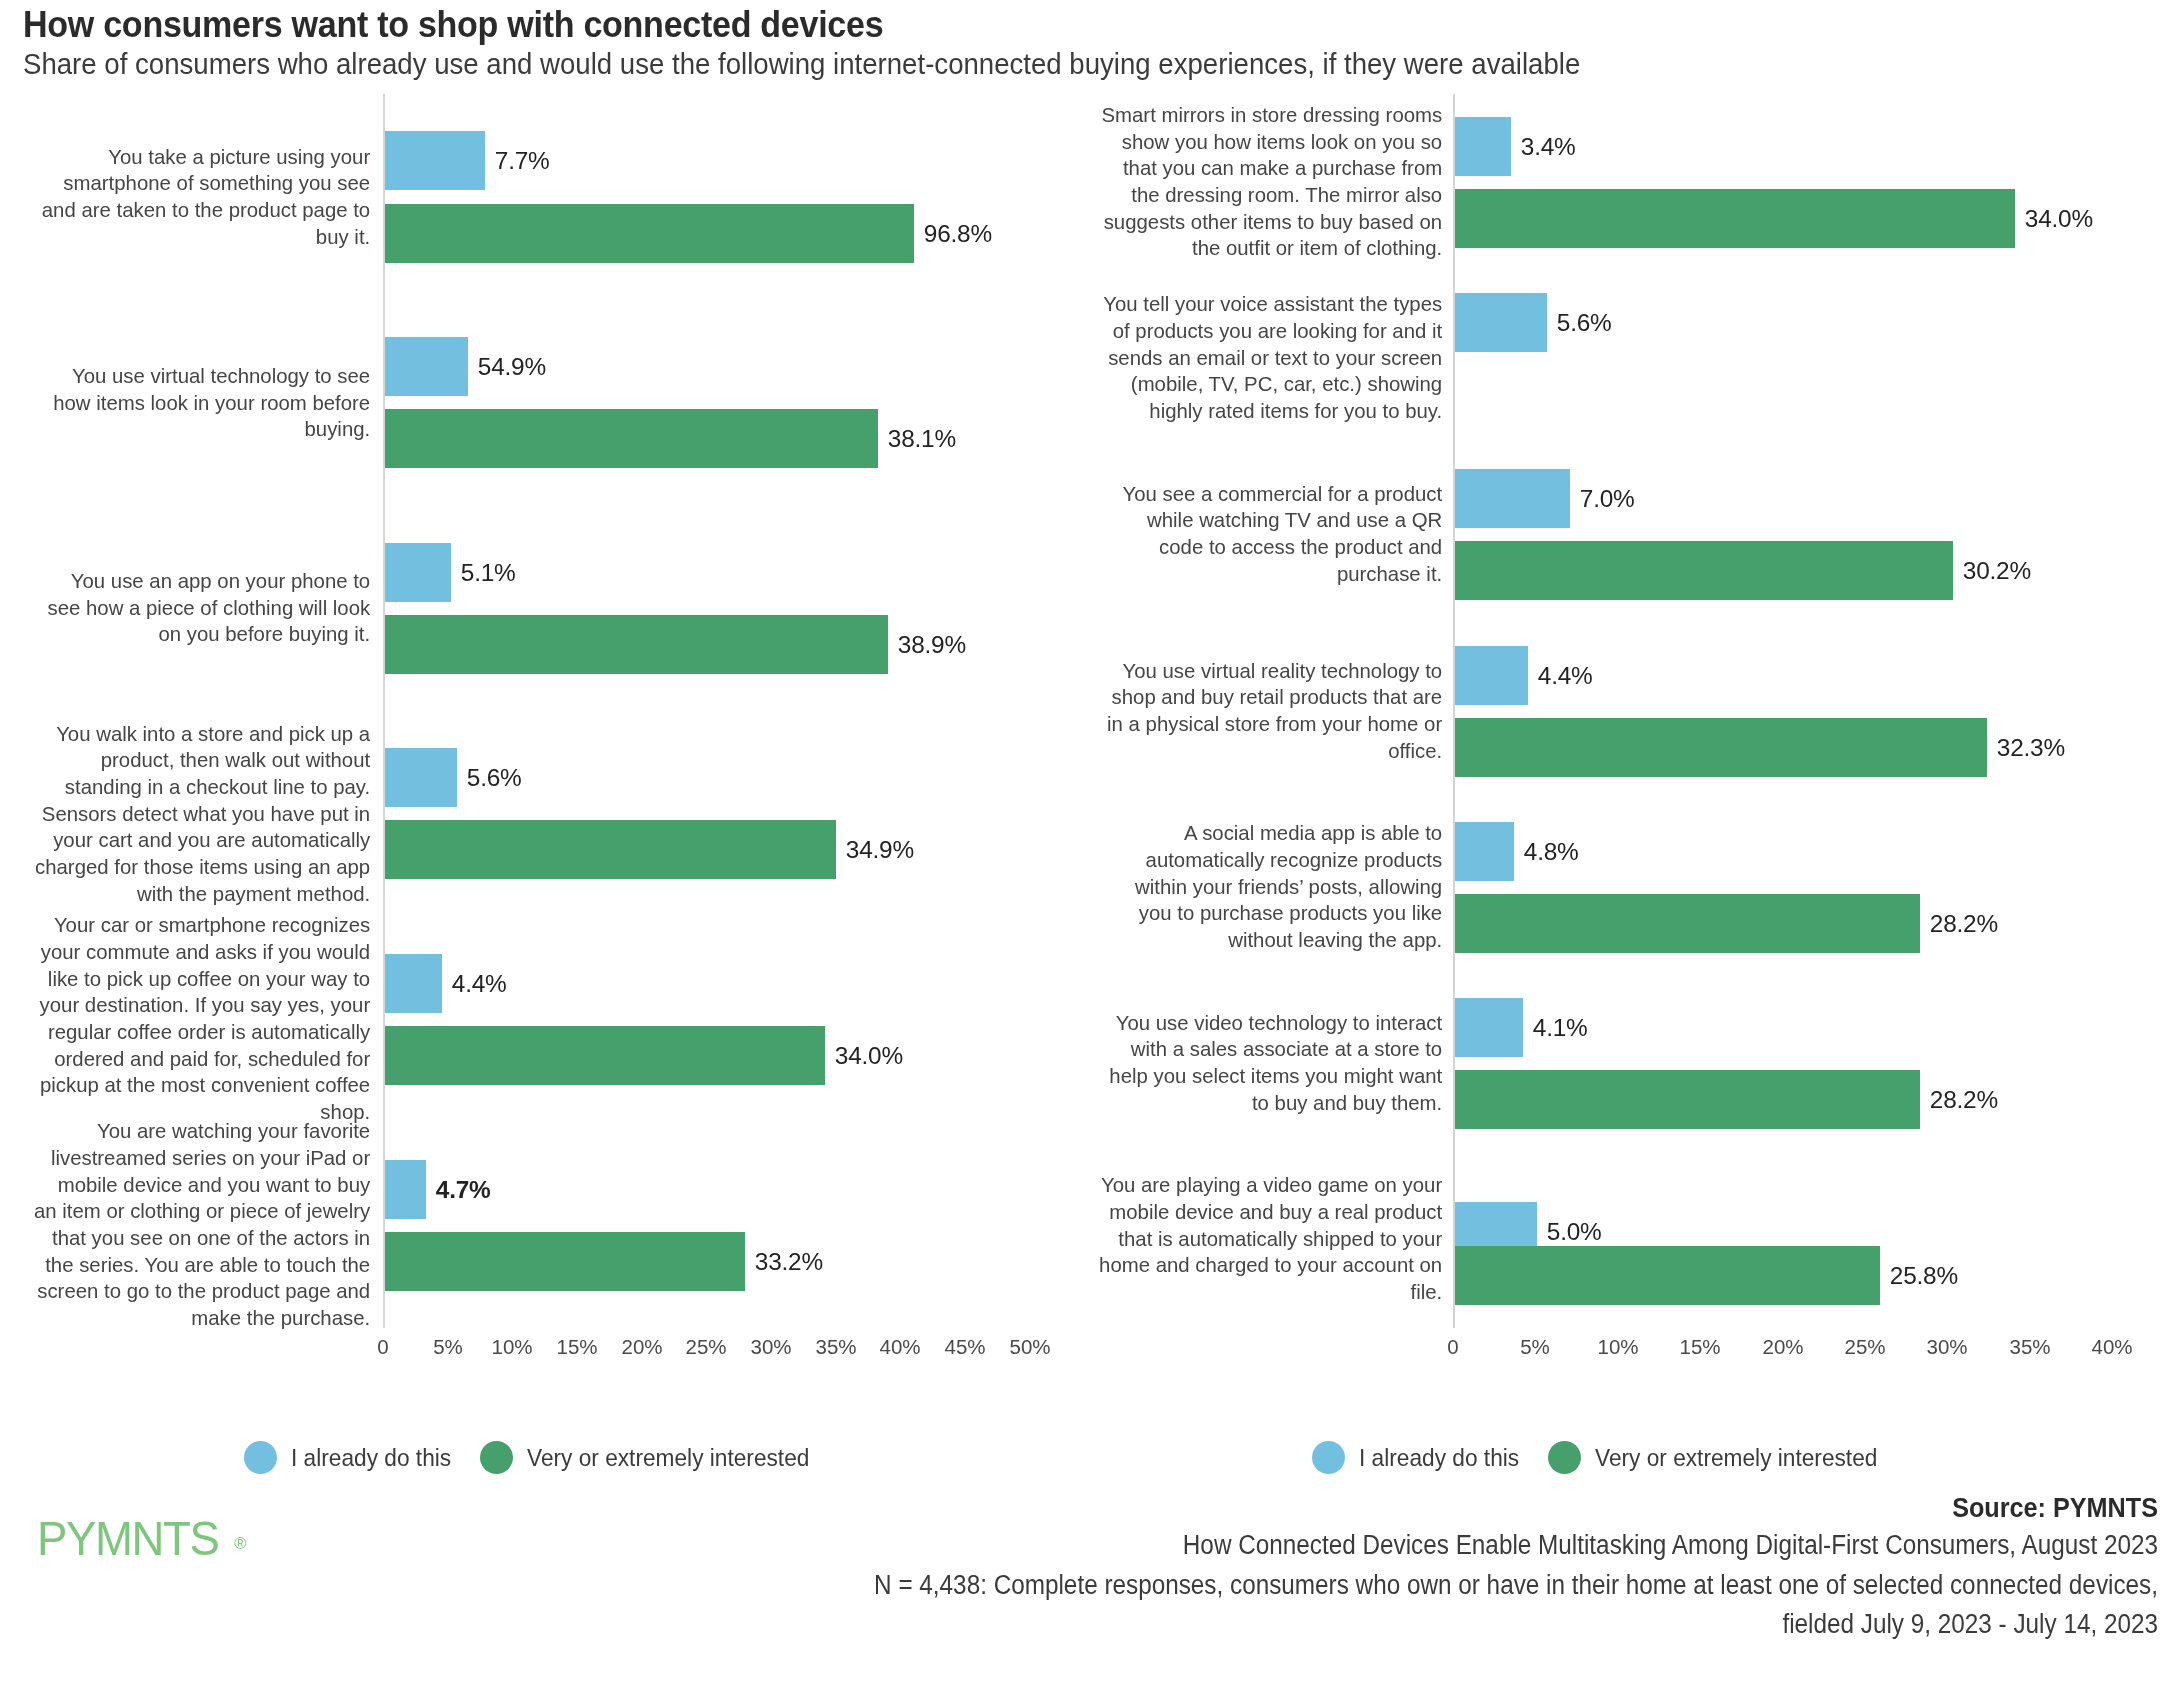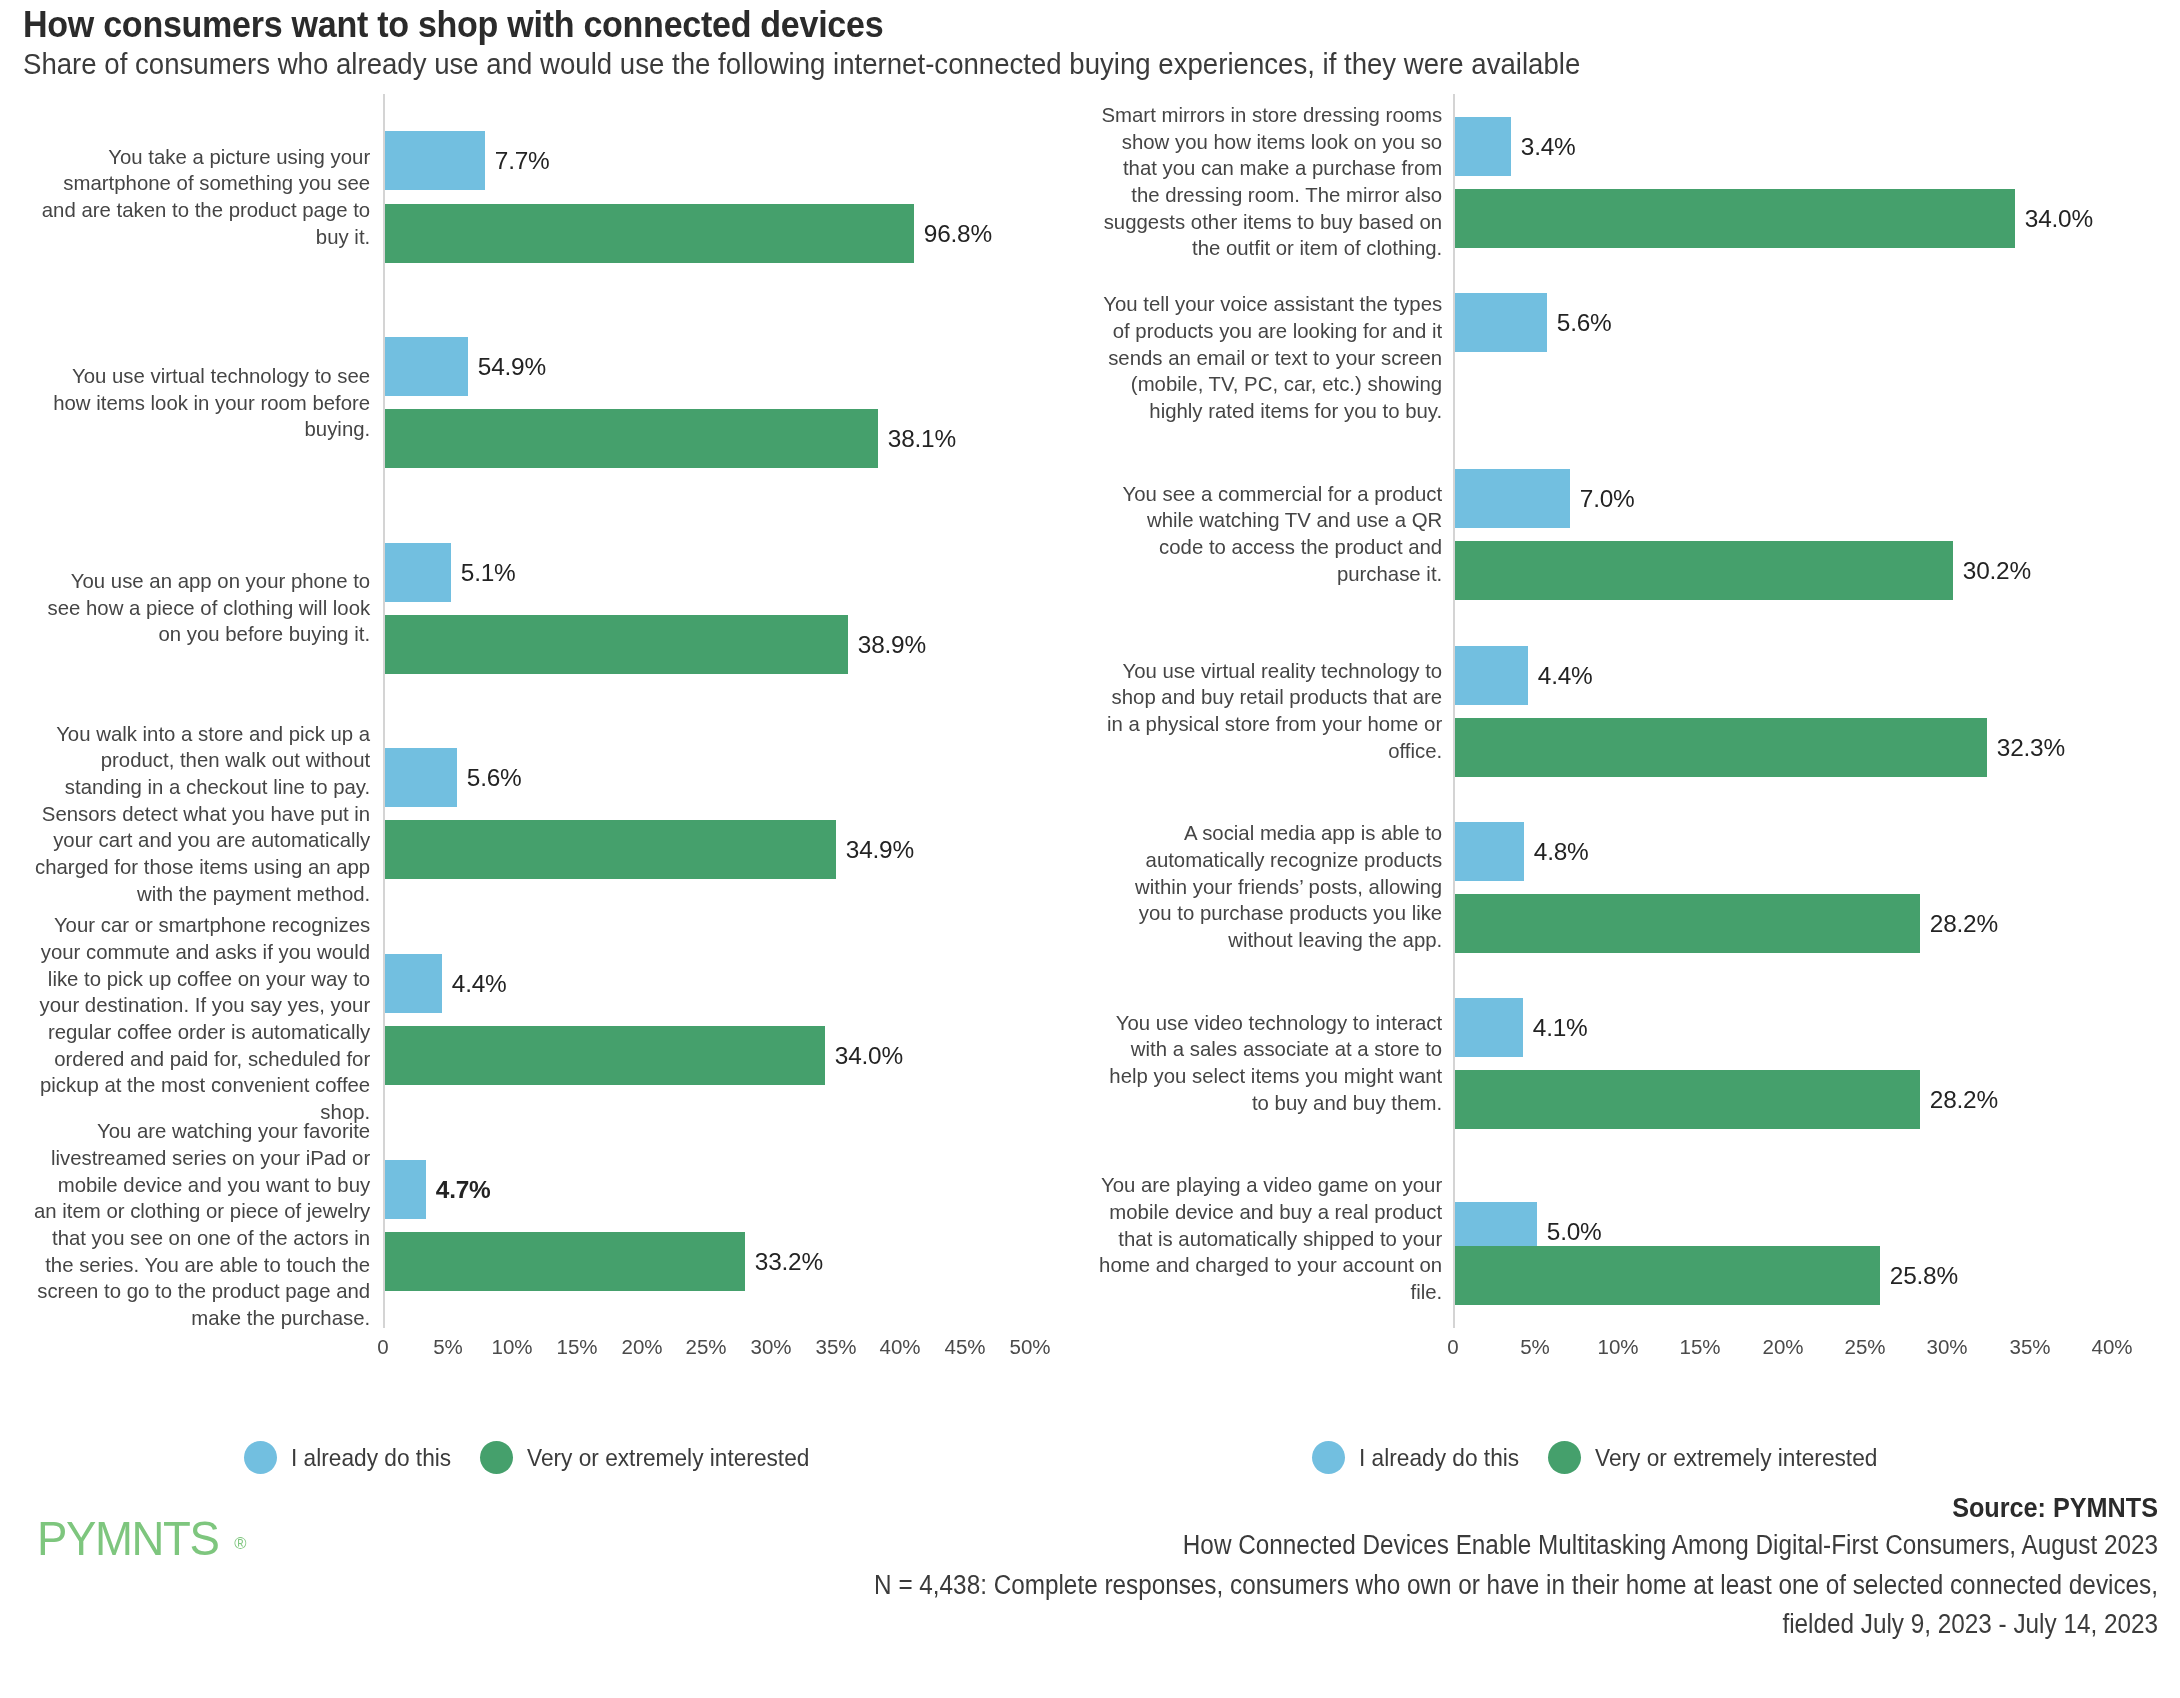--- a/index.html
+++ b/index.html
@@ -150,21 +150,21 @@
           </div>
           <div class="bar blue" style="top: 243px; left: 2px; width: 83px;">
             <span class="vlabel">54.9%</span>
           </div>
           <div class="bar green" style="top: 315px; left: 2px; width: 493px;">
             <span class="vlabel">38.1%</span>
           </div>
           <div class="bar blue" style="top: 449px; left: 2px; width: 66px;">
             <span class="vlabel">5.1%</span>
           </div>
-          <div class="bar green" style="top: 521px; left: 2px; width: 463px;">
+          <div class="bar green" style="top: 521px; left: 2px; width: 503px;">
             <span class="vlabel">38.9%</span>
           </div>
           <div class="bar blue" style="top: 654px; left: 2px; width: 72px;">
             <span class="vlabel">5.6%</span>
           </div>
           <div class="bar green" style="top: 726px; left: 2px; width: 451px;">
             <span class="vlabel">34.9%</span>
           </div>
           <div class="bar blue" style="top: 860px; left: 2px; width: 57px;">
             <span class="vlabel">4.4%</span>
@@ -218,21 +218,21 @@
           </div>
           <div class="bar green" style="top: 447px; left: 2px; width: 498px;">
             <span class="vlabel">30.2%</span>
           </div>
           <div class="bar blue" style="top: 552px; left: 2px; width: 73px;">
             <span class="vlabel">4.4%</span>
           </div>
           <div class="bar green" style="top: 624px; left: 2px; width: 532px;">
             <span class="vlabel">32.3%</span>
           </div>
-          <div class="bar blue" style="top: 728px; left: 2px; width: 69px;">
+          <div class="bar blue" style="top: 728px; left: 2px; width: 59px;">
             <span class="vlabel">4.8%</span>
           </div>
           <div class="bar green" style="top: 800px; left: 2px; width: 465px;">
             <span class="vlabel">28.2%</span>
           </div>
           <div class="bar blue" style="top: 904px; left: 2px; width: 68px;">
             <span class="vlabel">4.1%</span>
           </div>
           <div class="bar green" style="top: 976px; left: 2px; width: 465px;">
             <span class="vlabel">28.2%</span>

